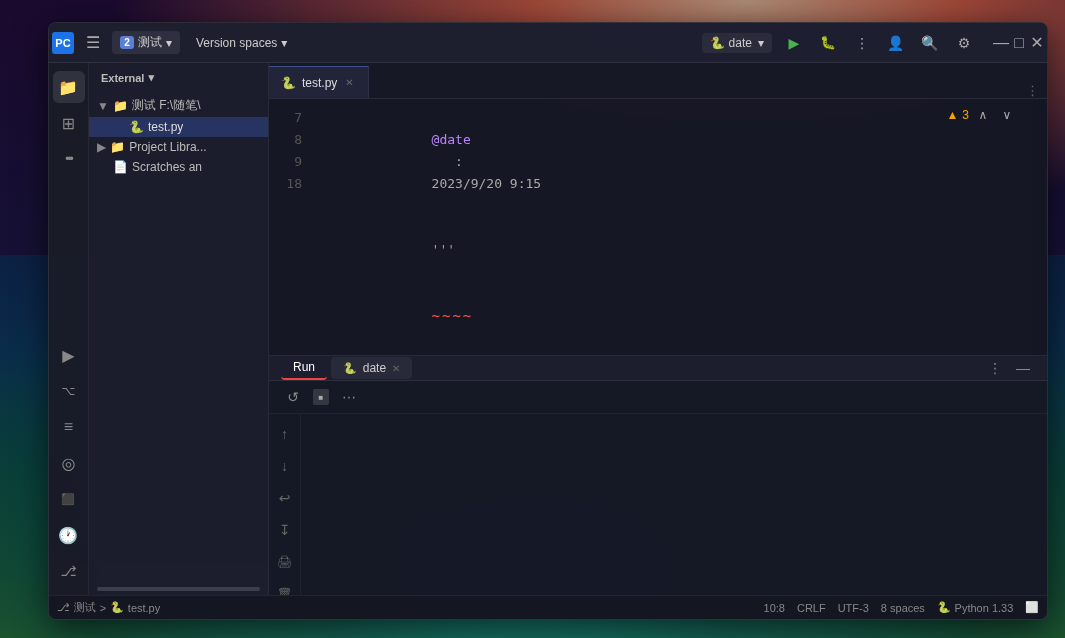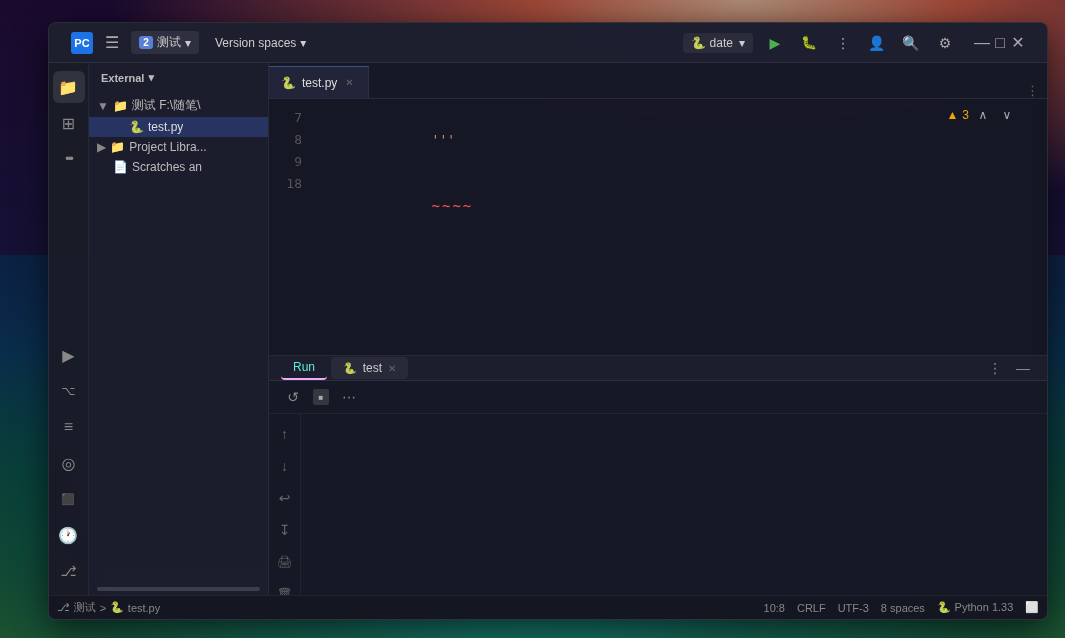--- a/index.html
+++ b/index.html
@@ -51,21 +51,21 @@
       border: 1px solid rgba(255,255,255,0.1);
       box-shadow: 0 8px 32px rgba(0,0,0,0.6);
     }
 
     
     .title-bar {
       height: 40px;
       background: rgba(30, 32, 48, 0.95);
       display: flex;
       align-items: center;
-      padding: 0 22px;
+      padding: 0 3px;
       gap: 8px;
       flex-shrink: 0;
       border-bottom: 1px solid rgba(255,255,255,0.08);
     }
     .title-bar-logo {
       width: 22px;
       height: 22px;
       background: #1e72e8;
       border-radius: 3px;
       display: flex;
@@ -370,22 +370,22 @@
       background: rgba(28, 30, 45, 0.95);
     }
     .panel-tab {
       padding: 4px 12px;
       color: #aaa;
       font-size: 12px;
       cursor: pointer;
       border-radius: 4px;
     }
     .panel-tab.active {
-      color: #5eead4;
-      border-bottom: 2px solid #f0abfc;
+      color: #ffffff;
+      border-bottom: 2px solid #ef4444;
     }
     .panel-tab-file {
       display: flex;
       align-items: center;
       gap: 6px;
       padding: 4px 12px;
       color: #ccc;
       font-size: 12px;
       cursor: pointer;
       background: rgba(255,255,255,0.06);
@@ -465,21 +465,21 @@
       background: rgba(20, 22, 35, 0.98);
       display: flex;
       align-items: center;
       padding: 0 8px;
       gap: 12px;
       border-top: 1px solid rgba(255,255,255,0.06);
       flex-shrink: 0;
     }
     .status-item {
       display: flex;
-      align-items: flex-start;
+      align-items: flex-end;
       gap: 4px;
       color: #888;
       font-size: 11px;
       cursor: pointer;
     }
     .status-spacer { flex: 1; }
     .status-breadcrumb {
       display: flex;
       align-items: center;
       gap: 4px;
@@ -638,41 +638,46 @@
         </div>
         <div class="code-container">
           <div class="line-numbers">
             <div>7</div>
             <div>8</div>
             <div>9</div>
             <div>18</div>
           </div>
           <div class="code-content">
             <div class="code-line">
+              <span class="kw-decorator">@date</span>
+              <span style="color:#aaa;">   : </span>
+              <span style="color:#aaa;">2023/9/20 9:15</span>
+            </div>
+            <div class="code-line">
               <span class="kw-string">'''</span>
             </div>
             <div class="code-line">
               <span class="squiggle" style="color:#f85149; letter-spacing:2px; font-size:14px;">~~~~</span>
             </div>
             <div class="code-line">
               
             </div>
           </div>
           <div class="editor-scrollbar"></div>
         </div>
       </div>
 
       <div class="bottom-panel">
         <div class="panel-tab-bar">
           <div class="panel-tab active">
             <span>Run</span>
           </div>
           <div class="panel-tab-file">
             <span style="font-size:11px;">🐍</span>
-            <span>test</span>
+            <span>date</span>
             <span style="color:#666; font-size:10px; cursor:pointer;">✕</span>
           </div>
           <div class="panel-spacer"></div>
           <div class="panel-btn">
             <span>⋮</span>
           </div>
           <div class="panel-btn">
             <span>—</span>
           </div>
         </div>

